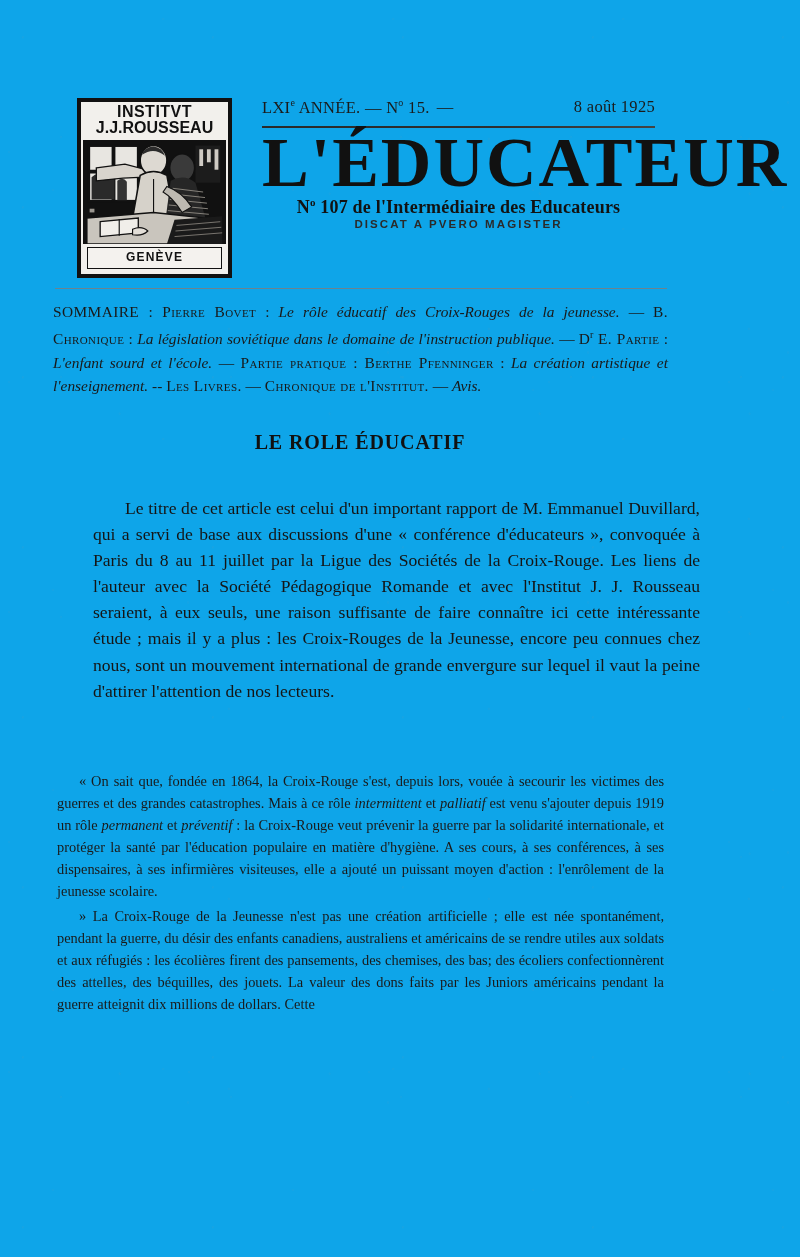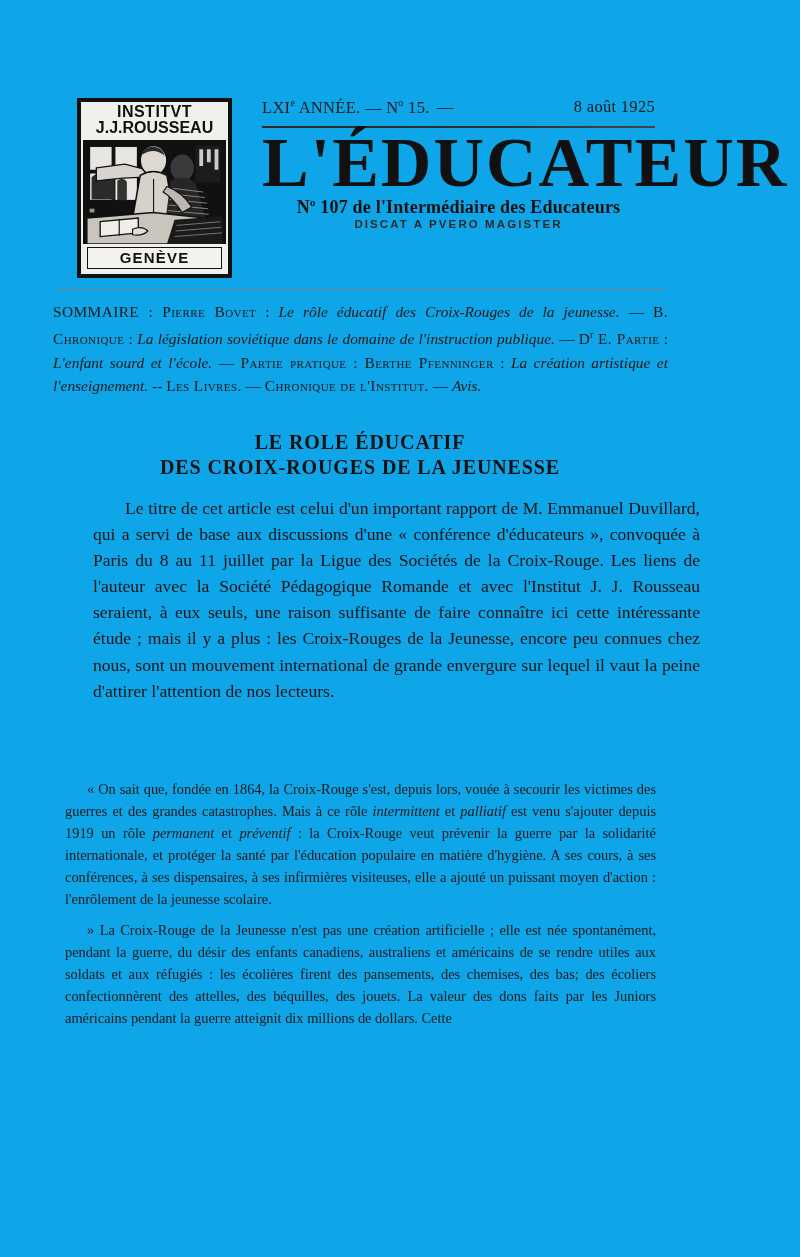--- a/index.html
+++ b/index.html
@@ -91,21 +91,21 @@
     position: absolute;
     left: 6px; right: 6px;
     bottom: 5px;
     height: 22px;
     background: #f4f2ee;
     border: 1.5px solid #111;
     box-sizing: border-box;
     text-align: center;
     font-family: "Liberation Sans", "DejaVu Sans", sans-serif;
     font-weight: bold;
-    font-size: 15px;
+    font-size: 12px;
     line-height: 19px;
     letter-spacing: 1.2px;
     color: #111;
     z-index: 4;
   }
 
   .masthead-right {
     position: absolute;
     left: 207px;
     top: 0;
@@ -219,21 +219,21 @@
   .quote-block {
     position: absolute;
     left: 57px;
     top: 770px;
     width: 607px;
     font-size: 14.4px;
     line-height: 22.1px;
     text-align: justify;
     color: #1a1a1a;
   }
-  .quote-block p { margin: 8px; text-indent: 22px; }
+  .quote-block p { margin: 0; text-indent: 22px; }
   .quote-block p + p { margin-top: 2px; }
 </style>
 </head>
 <body>
 
 <div class="page">
   <div class="paper-noise"></div>
 
   <div class="masthead">
 
@@ -334,21 +334,20 @@
     <span>--</span>
     <span class="sc-first">Les Livres.</span>
     <span>—</span>
     <span class="sc-first">Chronique de l'Institut.</span>
     <span>—</span>
     <span class="it">Avis.</span>
   </div>
 
   <div class="article-title">
     <div>LE ROLE ÉDUCATIF</div>
-    <div>DES CROIX-ROUGES DE LA JEUNESSE</div>
   </div>
 
   <div class="body-text">
     <p>Le titre de cet article est celui d'un important rapport de M. Emmanuel Duvillard, qui a servi de base aux discussions d'une « conférence d'éducateurs », convoquée à Paris du 8 au 11 juillet par la Ligue des Sociétés de la Croix-Rouge. Les liens de l'auteur avec la Société Pédagogique Romande et avec l'Institut J. J. Rousseau seraient, à eux seuls, une raison suffisante de faire connaître ici cette intéressante étude ; mais il y a plus : les Croix-Rouges de la Jeunesse, encore peu connues chez nous, sont un mouvement international de grande envergure sur lequel il vaut la peine d'attirer l'attention de nos lecteurs.</p>
   </div>
 
   <div class="quote-block">
     <p><span>« On sait que, fondée en 1864, la Croix-Rouge s'est, depuis lors, vouée à secourir les victimes des guerres et des grandes catastrophes. Mais à ce rôle </span><span class="it">intermittent</span><span> et </span><span class="it">palliatif</span><span> est venu s'ajouter depuis 1919 un rôle </span><span class="it">permanent</span><span> et </span><span class="it">préventif</span><span> : la Croix-Rouge veut prévenir la guerre par la solidarité internationale, et protéger la santé par l'éducation populaire en matière d'hygiène. A ses cours, à ses conférences, à ses dispensaires, à ses infirmières visiteuses, elle a ajouté un puissant moyen d'action : l'enrôlement de la jeunesse scolaire.</span></p>
     <p>» La Croix-Rouge de la Jeunesse n'est pas une création artificielle ; elle est née spontanément, pendant la guerre, du désir des enfants canadiens, australiens et américains de se rendre utiles aux soldats et aux réfugiés : les écolières firent des pansements, des chemises, des bas; des écoliers confectionnèrent des attelles, des béquilles, des jouets. La valeur des dons faits par les Juniors américains pendant la guerre atteignit dix millions de dollars. Cette</p>
   </div>

